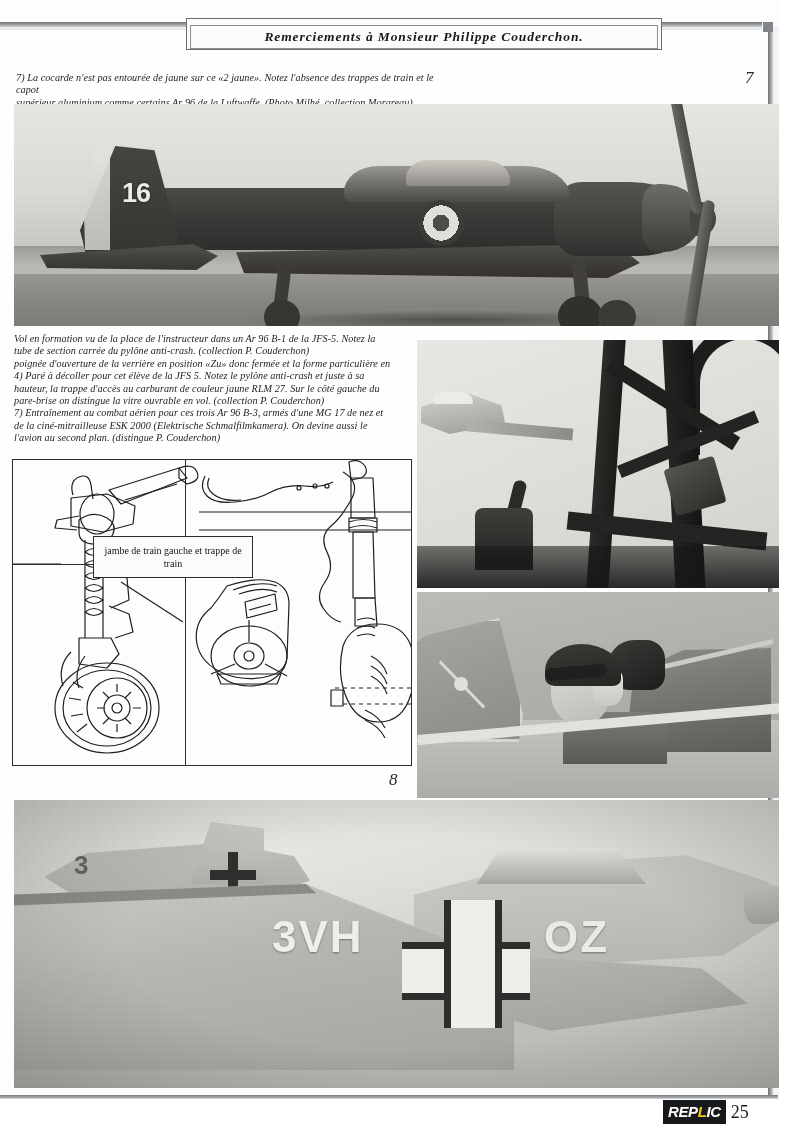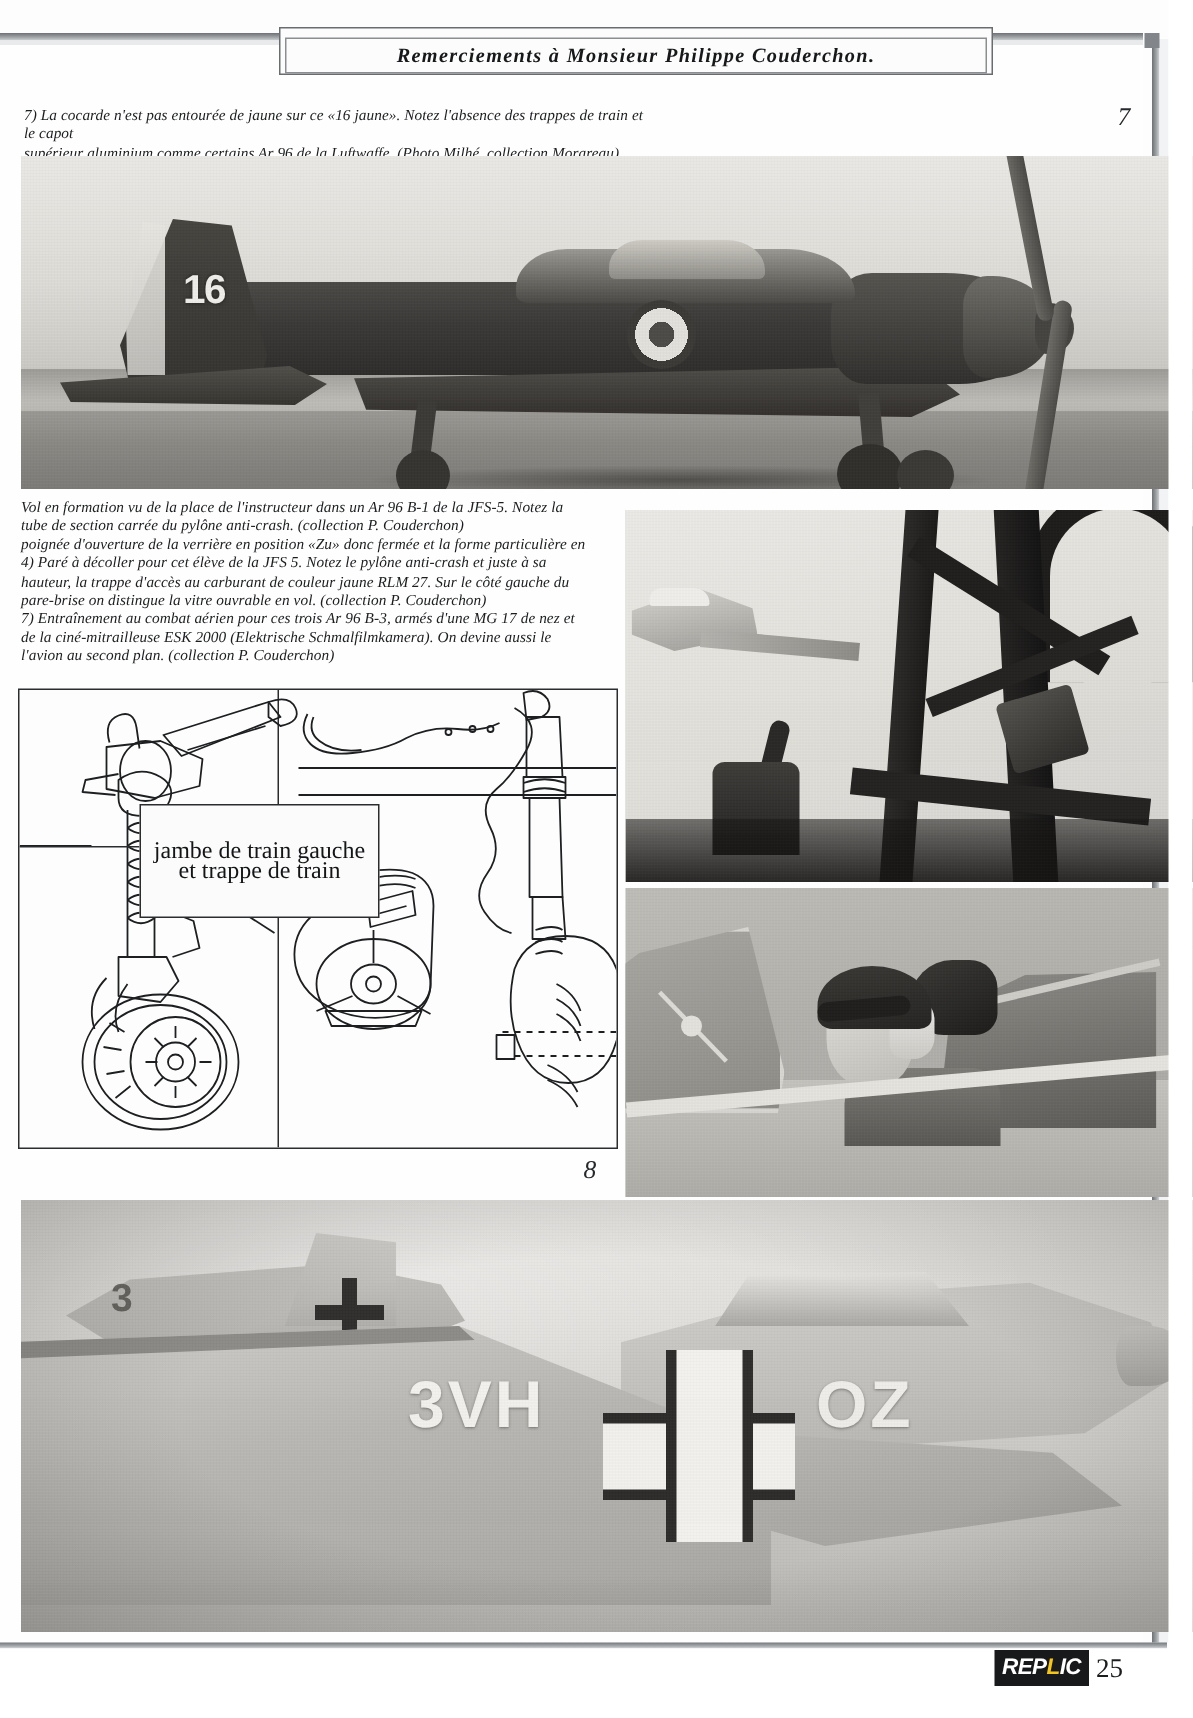--- a/index.html
+++ b/index.html
@@ -359,23 +359,23 @@
     overflow:hidden;
   }
   .dwg-divider{
     position:absolute;left:172px;top:0;width:1px;height:305px;background:#2a2c2e;
   }
   .dwg-label{
     position:absolute;left:80px;top:76px;width:152px;height:40px;
     background:#fbfbfb;border:1px solid #2a2c2e;
     display:flex;align-items:center;justify-content:center;
     text-align:center;
-    font-size:16px;line-height:13.5px;color:#131517;
+    font-size:10px;line-height:13.5px;color:#131517;
     z-index:4;
-    padding:17px 3px;
+    padding:0 3px;
   }
   .dwg-lead{position:absolute;background:#2a2c2e;height:1px;z-index:2;}
   .dwg-svg{position:absolute;left:0;top:0;}
 
   
   #photo-10{left:14px;top:800px;width:746px;height:288px;}
   #photo-10 .sky{
     background:linear-gradient(185deg,#e6e4e0 0%,#d8d6d2 30%,#c7c5c1 58%,#b7b5b1 100%);
   }
   .p10-haze{
@@ -506,21 +506,21 @@
   <div class="scan-edge-right2"></div>
   <div class="scan-corner-tr"></div>
 
   <div class="header-box">
     <div class="inner">
       <span class="header-title">Remerciements à Monsieur Philippe Couderchon.</span>
     </div>
   </div>
 
   <div class="caption" id="caption-top">
-    <p>7) La cocarde n'est pas entourée de jaune sur ce «16 jaune». Notez l'absence des trappes de train et le capot</p>
+    <p>7) La cocarde n'est pas entourée de jaune sur ce «2 jaune». Notez l'absence des trappes de train et le capot</p>
     <p>supérieur aluminium comme certains Ar 96 de la Luftwaffe. (Photo Milhé, collection Morareau)</p>
   </div>
   <div class="fignum" id="fignum-7">7</div>
 
   <div class="photo" id="photo-7">
     <div class="sky"></div>
     <div class="p7-treeline"></div>
     <div class="p7-ground"></div>
     <div class="p7-shadow"></div>
     <div class="p7-fuse"></div>
@@ -547,21 +547,21 @@
 
   <div class="caption" id="caption-mid">
     <p>Vol en formation vu de la place de l'instructeur dans un Ar 96 B-1 de la JFS-5. Notez la</p>
     <p>tube de section carrée du pylône anti-crash. (collection P. Couderchon)</p>
     <p>poignée d'ouverture de la verrière en position «Zu» donc fermée et la forme particulière en</p>
     <p>4) Paré à décoller pour cet élève de la JFS 5. Notez le pylône anti-crash et juste à sa</p>
     <p>hauteur, la trappe d'accès au carburant de couleur jaune RLM 27. Sur le côté gauche du</p>
     <p>pare-brise on distingue la vitre ouvrable en vol. (collection P. Couderchon)</p>
     <p>7) Entraînement au combat aérien pour ces trois Ar 96 B-3, armés d'une MG 17 de nez et</p>
     <p>de la ciné-mitrailleuse ESK 2000 (Elektrische Schmalfilmkamera). On devine aussi le</p>
-    <p>l'avion au second plan. (collection P. Couderchon)</p>
+    <p>l'avion au second plan. (distingue P. Couderchon)</p>
   </div>
   <div class="fignum" id="fignum-8a">8</div>
 
   <div class="photo" id="photo-8">
     <div class="sky"></div>
     <div class="p8-plane"></div>
     <div class="p8-plane-canopy"></div>
     <div class="p8-plane-wing"></div>
     <div class="p8-arch"></div>
     <div class="p8-frame-a"></div>

